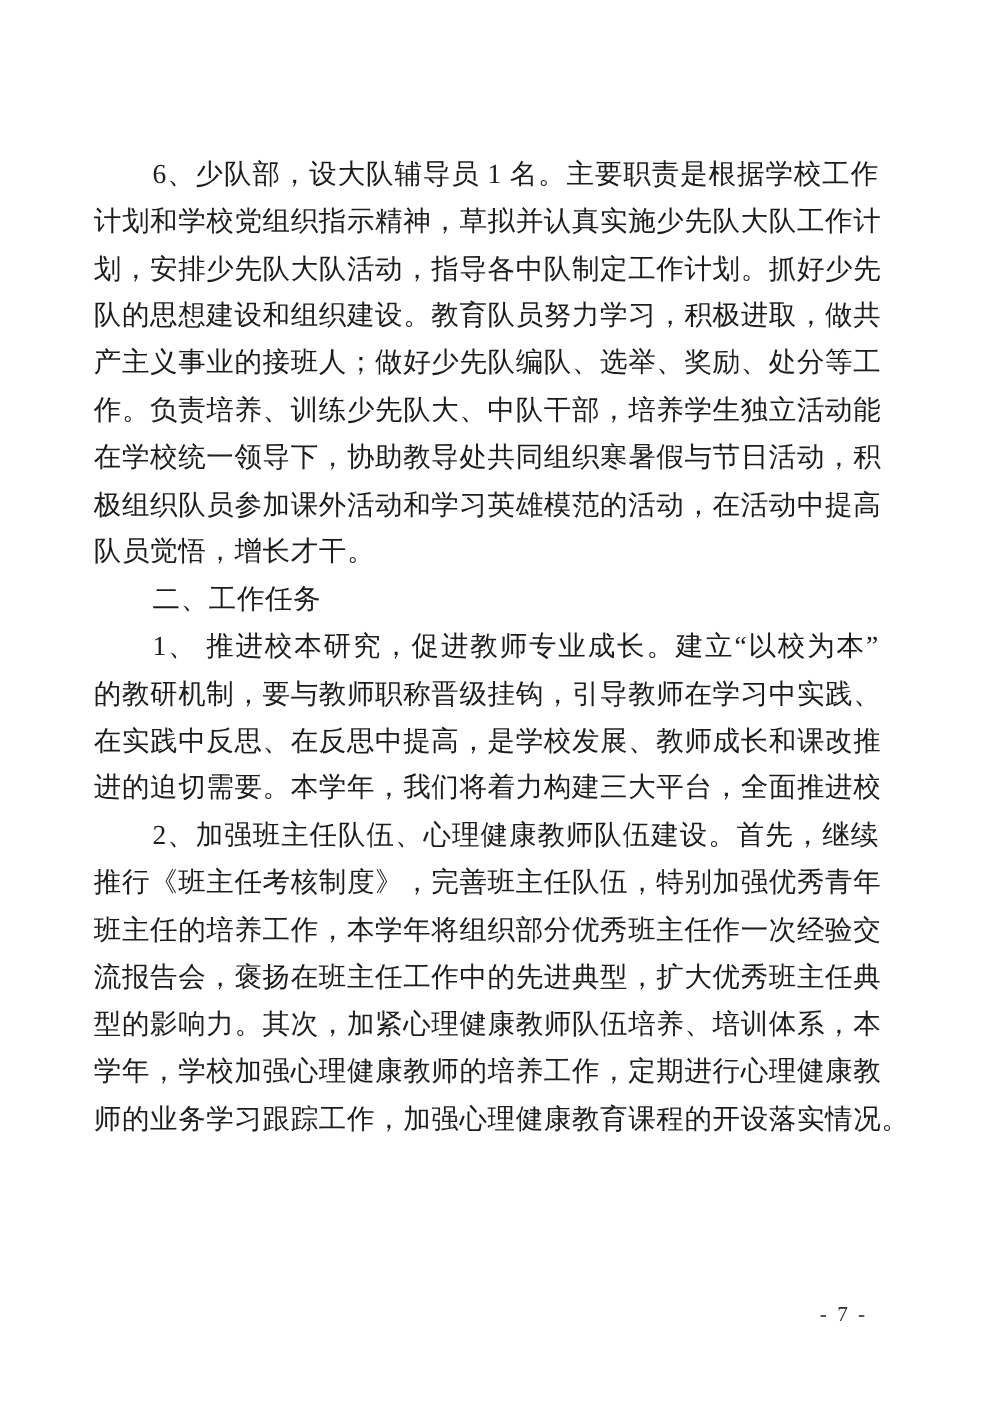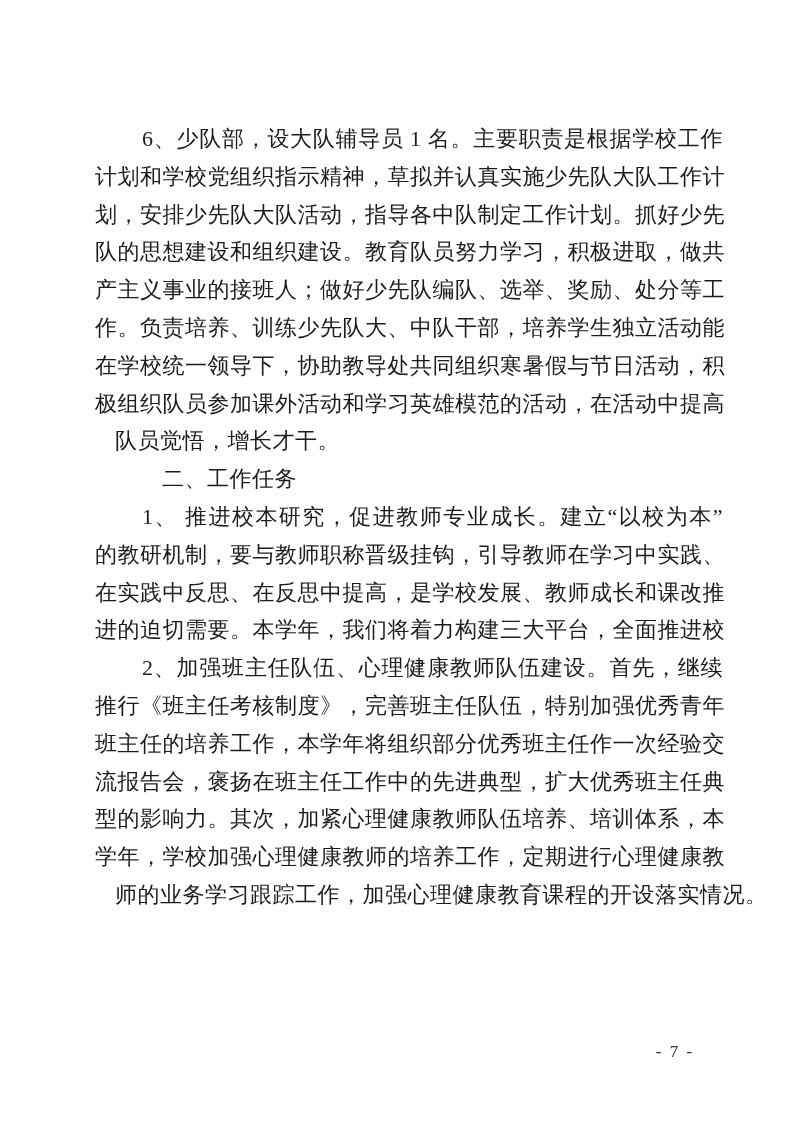--- a/index.html
+++ b/index.html
@@ -11,40 +11,39 @@
     position: relative;
     width: 793px;
     height: 1122px;
     background: #ffffff;
     overflow: hidden;
     font-family: "Liberation Serif", "DejaVu Serif", serif;
     color: #1c1c1c;
   }
   .doc-body {
     position: absolute;
-    left: 95px;
+    left: 75px;
     top: 120px;
     width: 628px;
   }
   .line {
     font-size: 22px;
     line-height: 37.8px;
     height: 37.8px;
     white-space: nowrap;
     text-align: justify;
     text-align-last: justify;
     letter-spacing: 0.5px;
     overflow: visible;
   }
   .line.first {
     text-indent: 47px;
   }
   .line.last {
     text-align-last: left;
-    margin-left: 20px;
   }
   .line.heading {
     font-family: "Liberation Sans", "DejaVu Sans", sans-serif;
     font-weight: normal;
     text-align-last: left;
   }
   .page-number {
     position: absolute;
     top: 1042px;
     left: 640px;

